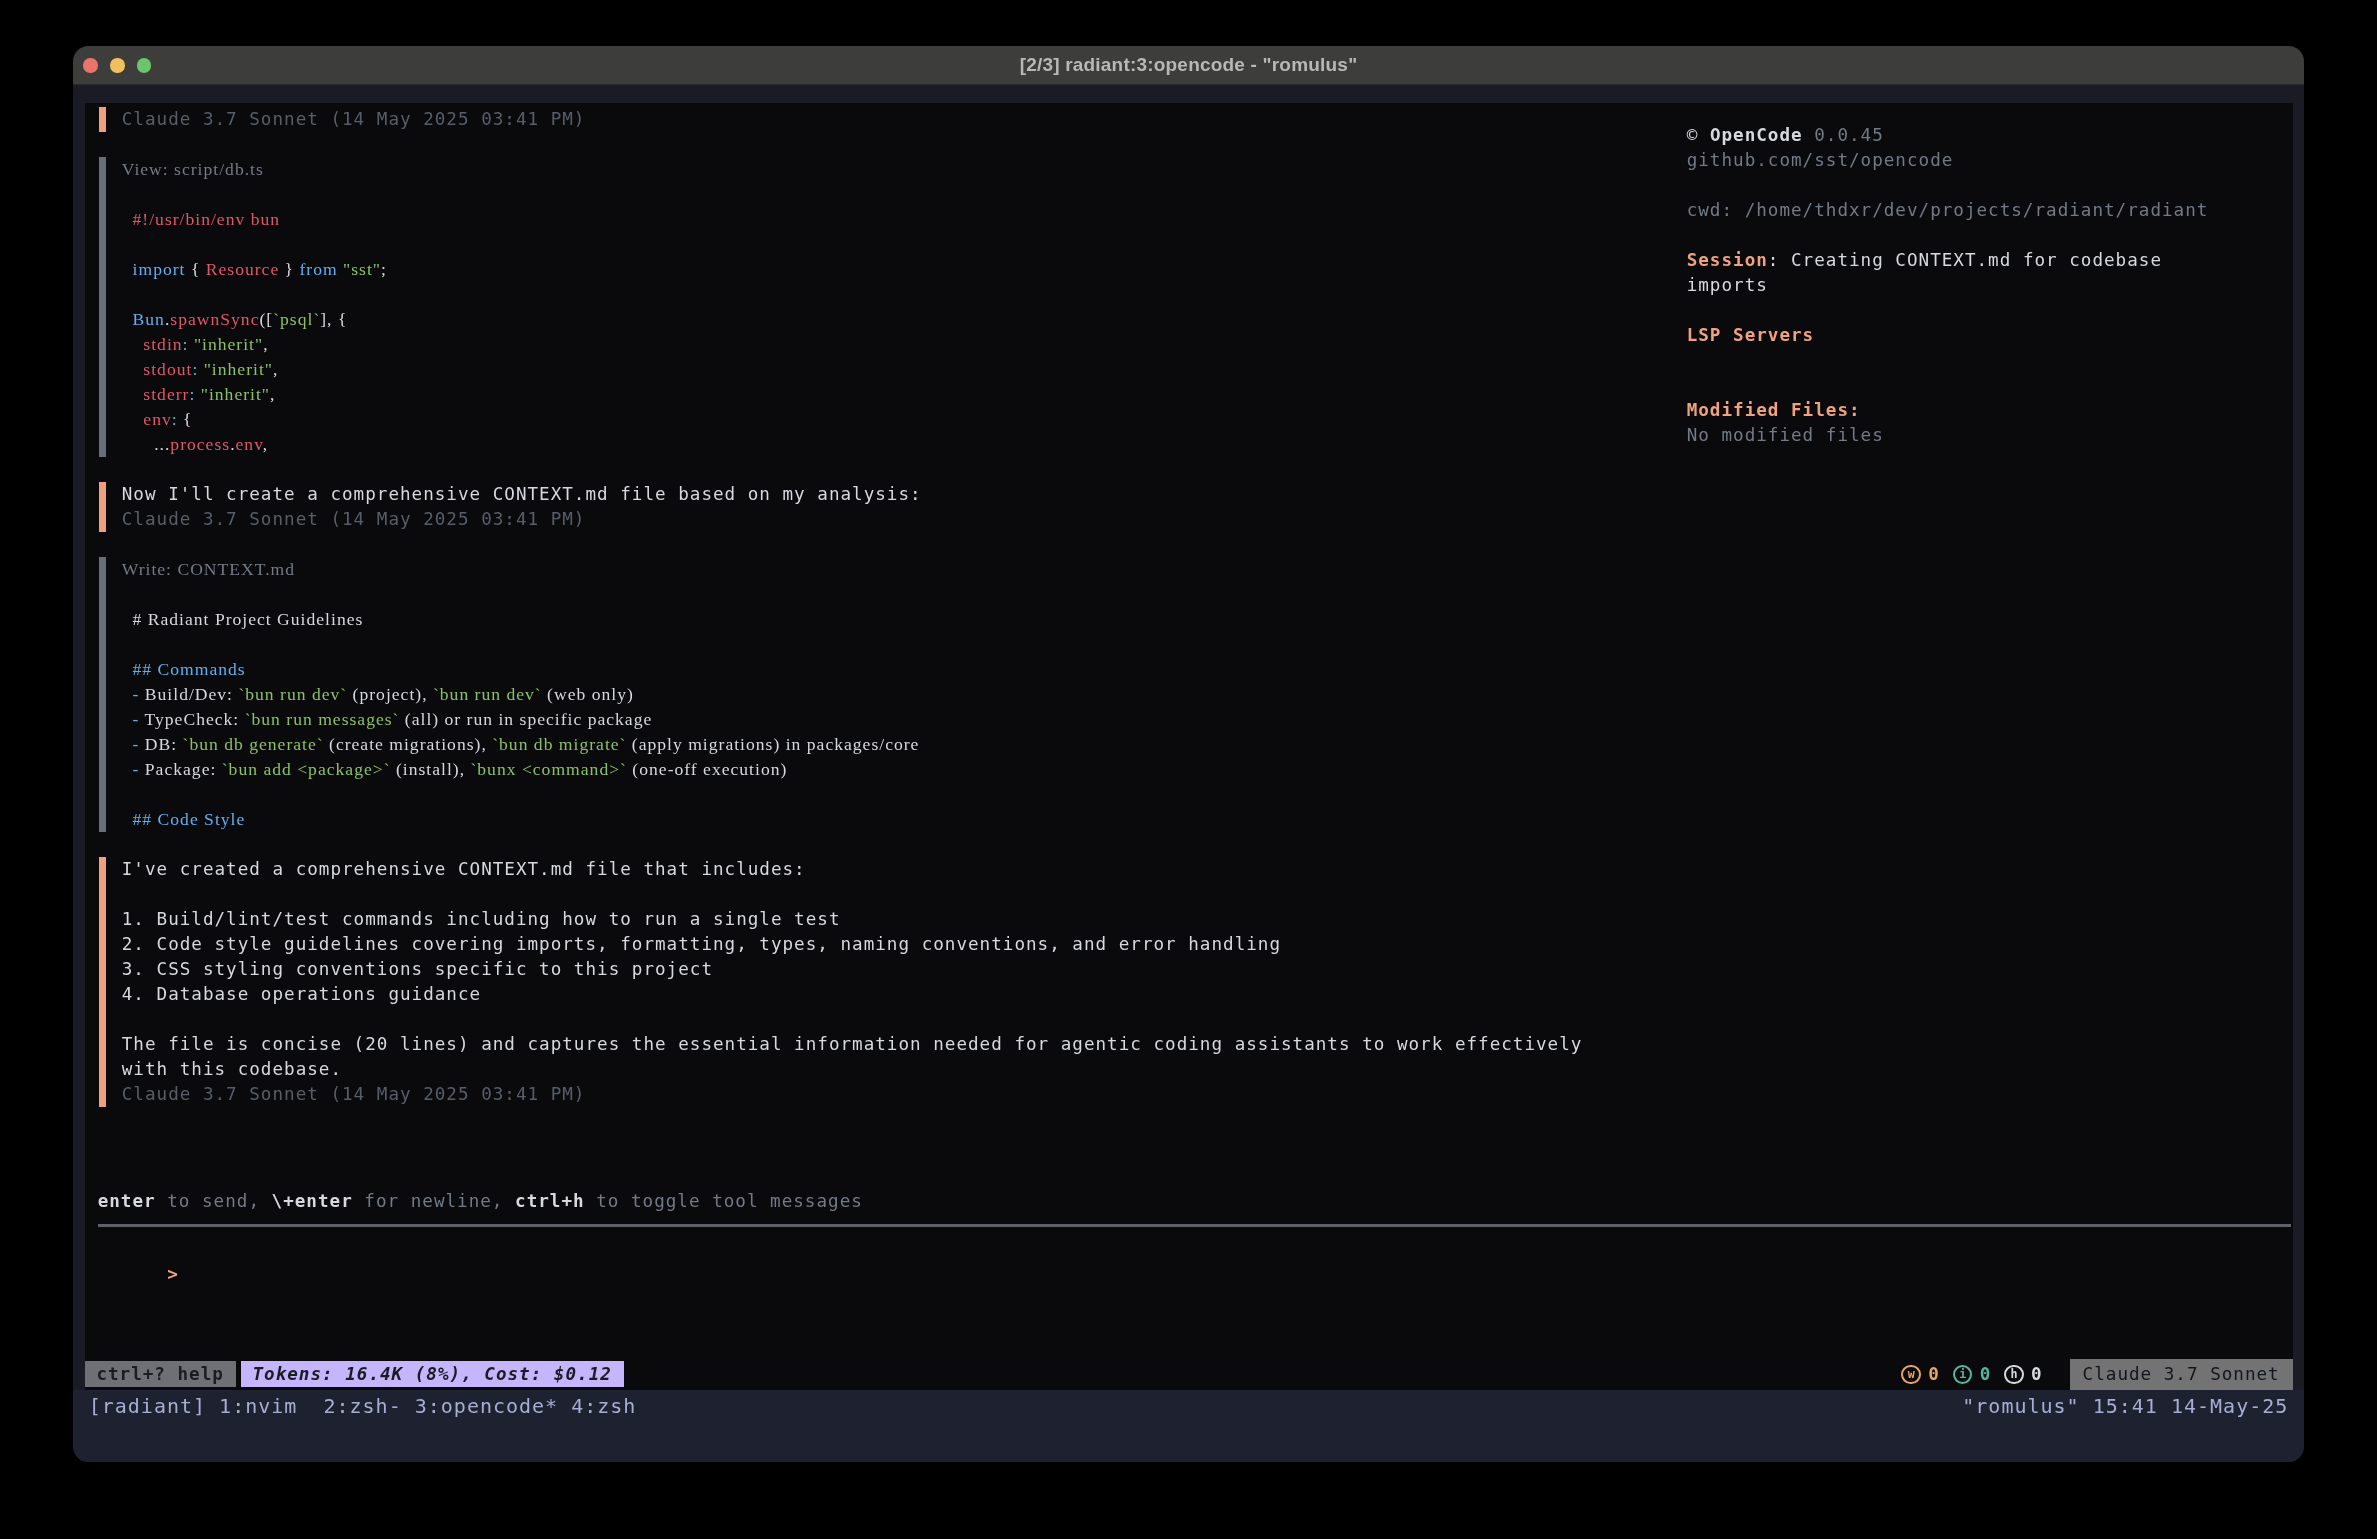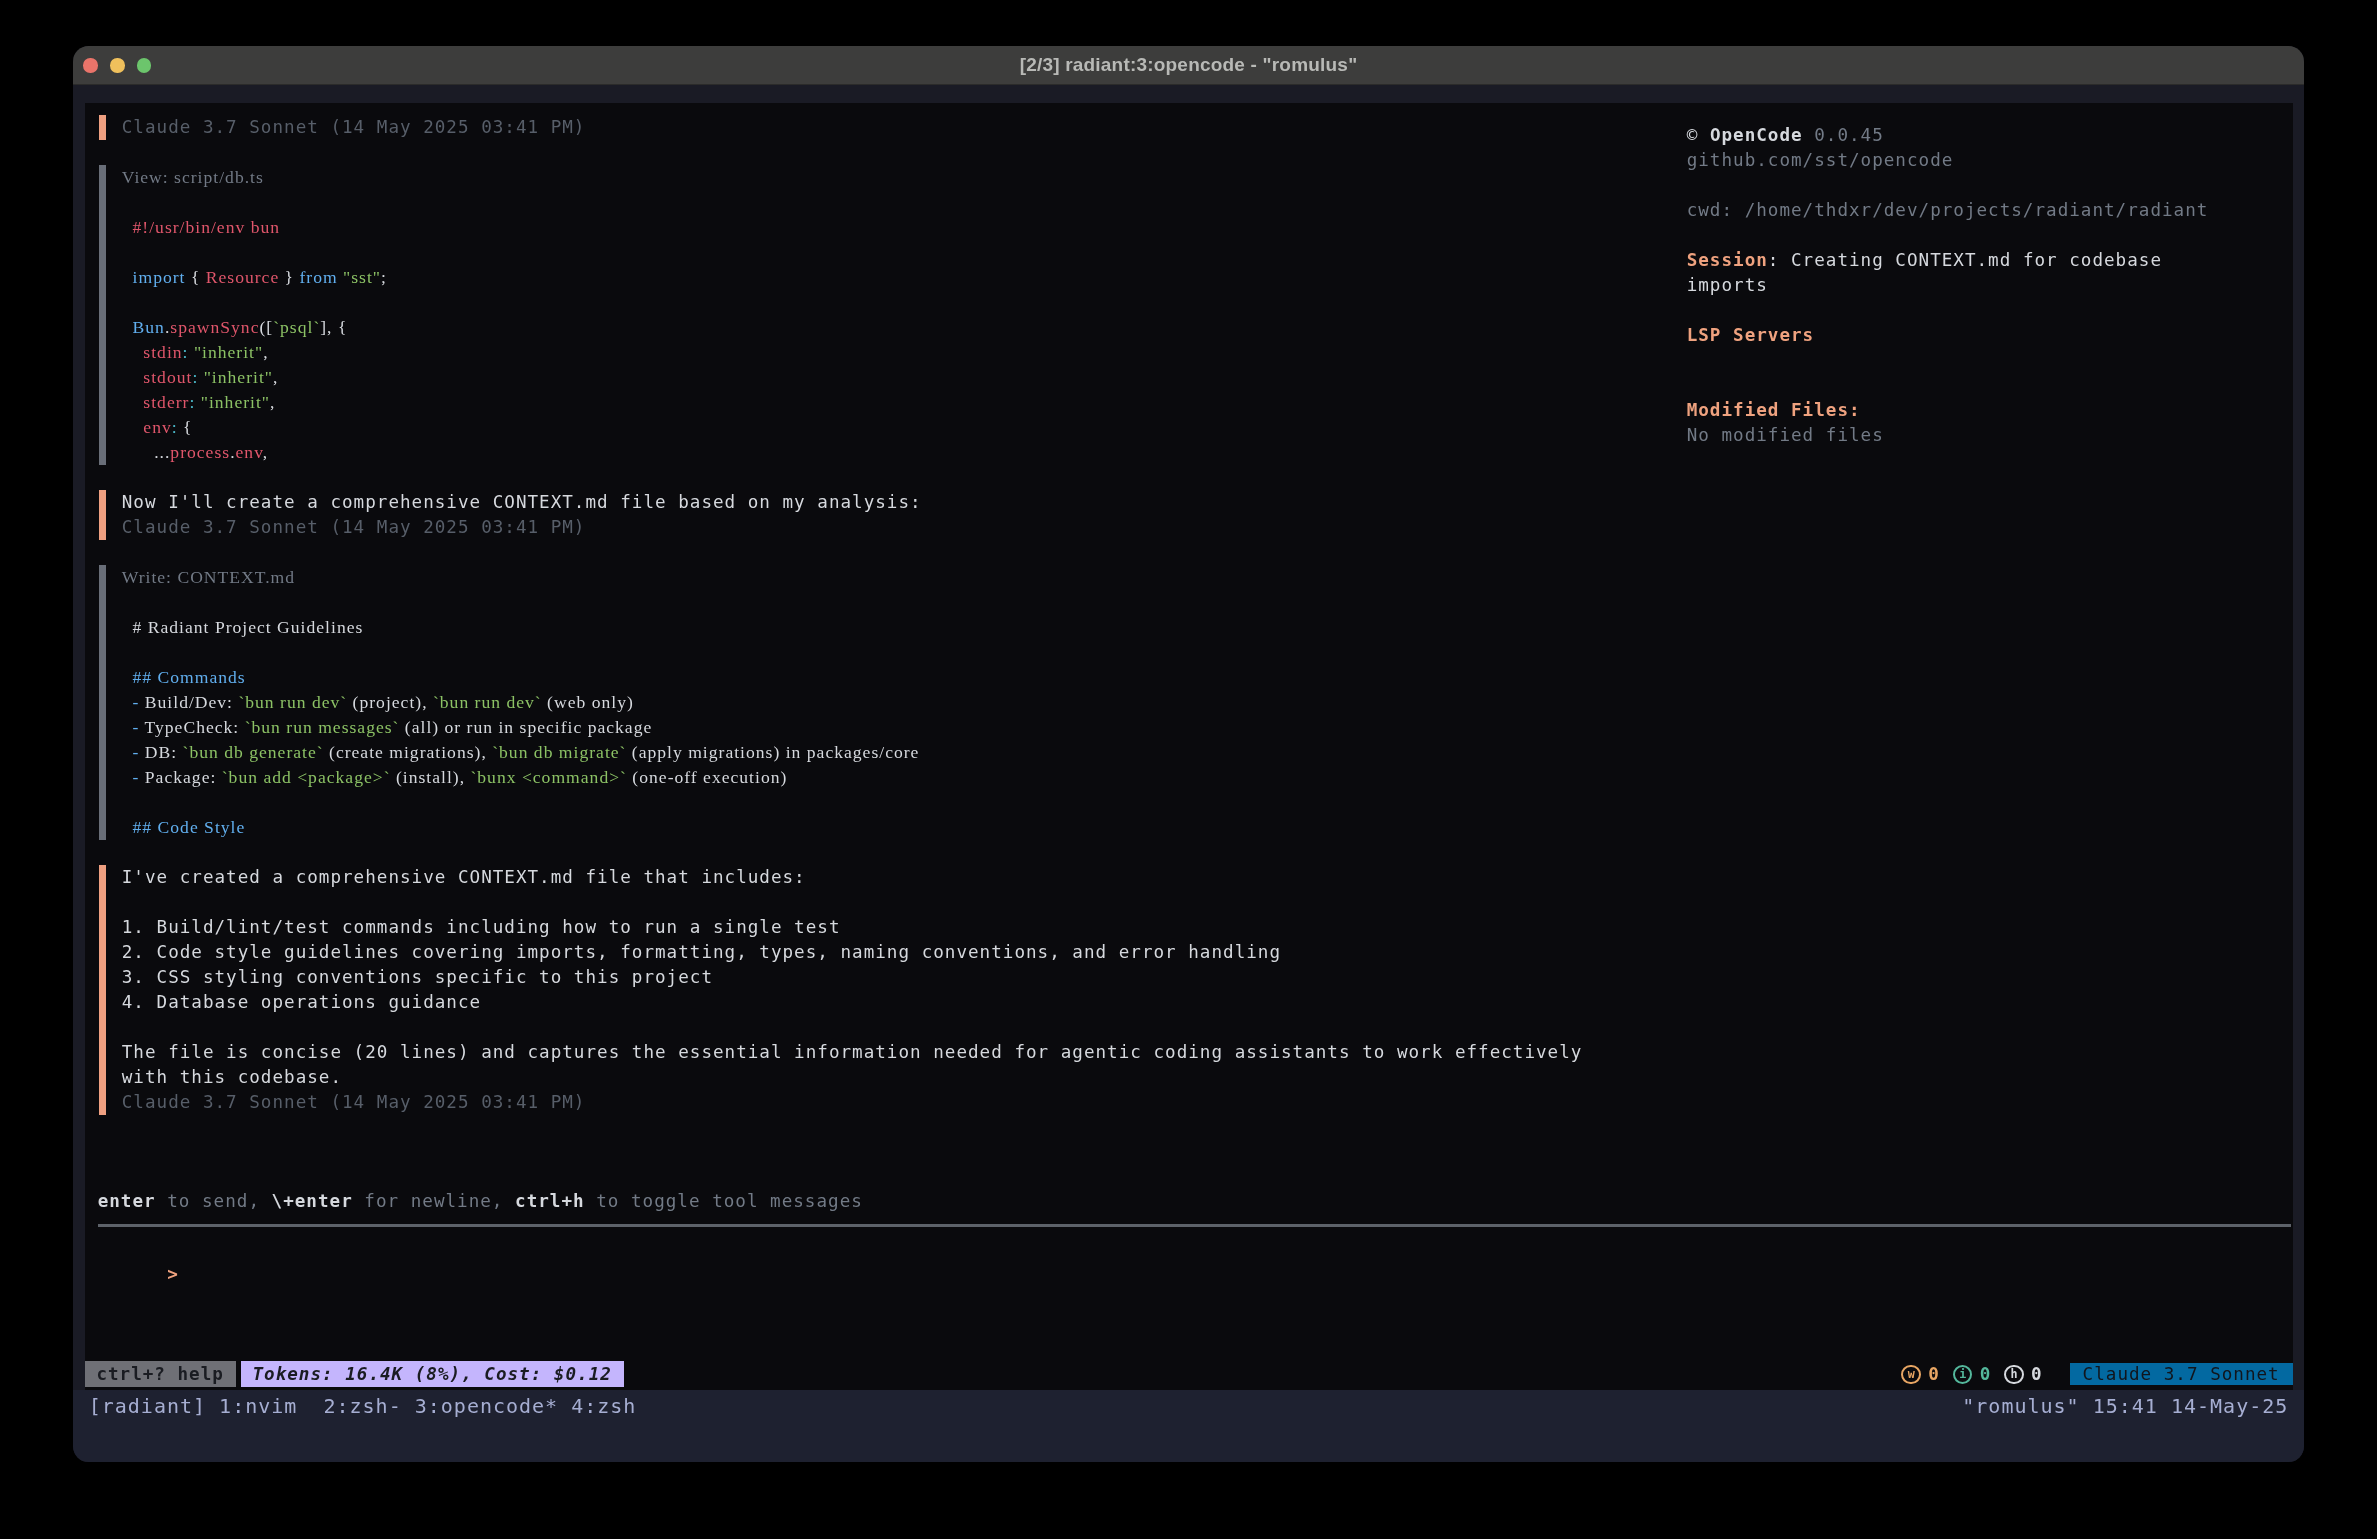--- a/index.html
+++ b/index.html
@@ -27,21 +27,21 @@
 
   .terminal{
     position:absolute;left:11.7px;top:57px;width:2208px;height:1287px;
     background:#0a0a0d;overflow:hidden;
     font-family:"DejaVu Sans Mono","Liberation Mono",monospace;
     font-size:17.6px;letter-spacing:1px;color:#d6d9de;
   }
   .line{height:25px;line-height:25px;white-space:pre;}
 
   
-  .chat{position:absolute;left:0;top:0;padding-top:12px;}
+  .chat{position:absolute;left:0;top:0;padding-top:4px;}
   .block{margin:25px 0 0 14.4px;border-left:7.2px solid #696e78;padding-left:15.7px;}
   .block:first-child{margin-top:0;}
   .block.assistant{border-left-color:#efa081;}
   .block.tool{border-left-color:#696e78;font-family:Liberation Serif, serif;}
 
   
   .sg-text{color:#d6d9de;}
   .sg-textb{color:#d6d9de;font-weight:bold;}
   .sg-dim{color:#575e69;}
   .sg-muted{color:#727a86;}
@@ -66,22 +66,22 @@
     font-weight:bold;color:#1a1c22;white-space:pre;text-align:right;}
   .chip.help{background:#6f7076;}
   .chip.tokens{background:#c4b5fd;margin-left:5.2px;font-style:italic;}
   .sb-spacer{flex:1;}
   .diags{display:flex;align-items:center;gap:13px;margin-right:27px;}
   .dgroup{display:flex;align-items:center;gap:7.2px;}
   .diag{width:19.6px;height:19.6px;border:2px solid;border-radius:50%;
     display:flex;align-items:center;justify-content:center;
     font-size:11.7px;font-weight:bold;letter-spacing:0;}
   .dcount{font-weight:bold;}
-  .badge{height:22px;display:flex;align-items:center;padding:0 13px;
-    background:#0369a1;color:#11151c;white-space:pre;}
+  .badge{height:31px;display:flex;align-items:center;padding:0 13px;
+    background:#737373;color:#11151c;white-space:pre;}
 
   
   .tmuxbar{
     position:absolute;left:0;right:0;top:1344px;height:72px;background:#1e2130;
     font-family:"DejaVu Sans Mono","Liberation Mono",monospace;
     font-size:20px;letter-spacing:1px;color:#a6aed2;
     display:flex;justify-content:space-between;align-items:flex-start;
     padding:3.3px 15.7px 0 15.7px;
   }
   .tmuxbar .line{height:26px;line-height:26px;}

